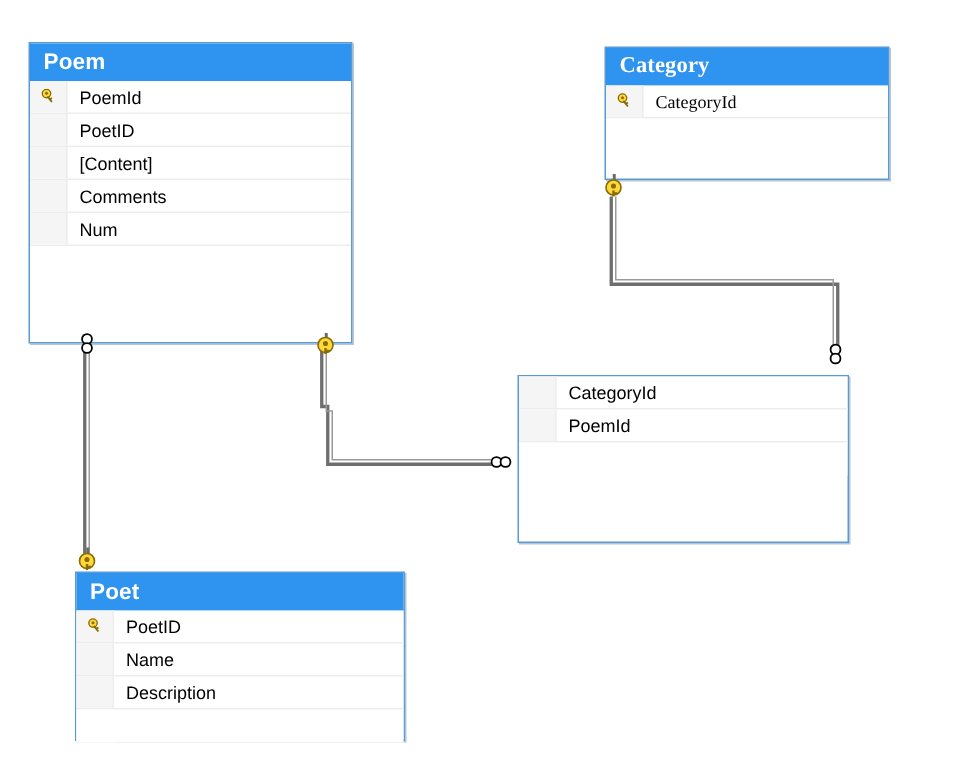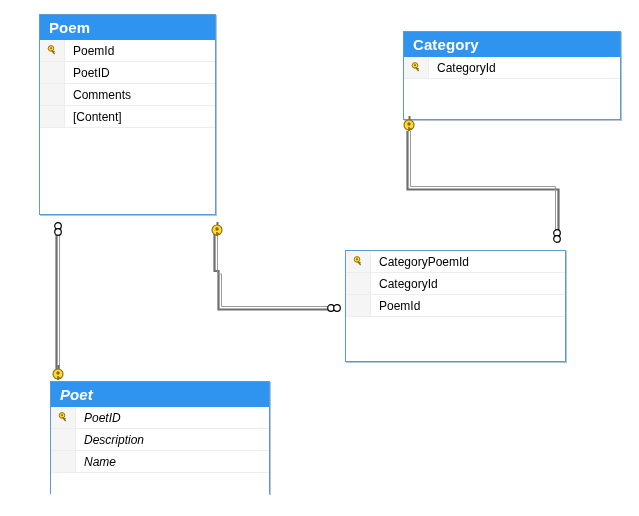--- a/index.html
+++ b/index.html
@@ -174,21 +174,21 @@
     </svg>
   </div>
 
   <div class="endpoint" style="left:549px; top:228px;">
     <svg width="16" height="18" viewBox="0 0 16 18">
       <circle cx="8" cy="5" r="3.3" fill="#ffffff" stroke="#000000" stroke-width="1.2"></circle>
       <circle cx="8" cy="11" r="3.3" fill="#ffffff" stroke="#000000" stroke-width="1.2"></circle>
     </svg>
   </div>
 
-  <div class="table-box" style="left:19px; top:14px; width:177px; height:201px;margin-left:20px;">
+  <div class="table-box" style="left:19px; top:28px; width:216px; height:201px;">
     <div class="table-header">
       <span class="title-text">Poem</span>
     </div>
     <div class="table-body">
 
       <div class="field-row">
         <div class="key-cell">
           <svg class="key-icon" viewBox="0 0 11 11">
             <circle cx="4" cy="3.4" r="2.8" fill="#ffd83b" stroke="#8a6d00" stroke-width="0.9"></circle>
             <circle cx="4" cy="3.2" r="1" fill="#8a6d00"></circle>
@@ -199,39 +199,43 @@
       </div>
 
       <div class="field-row">
         <div class="key-cell"></div>
         <span class="field-name">PoetID</span>
       </div>
 
 
       <div class="field-row">
         <div class="key-cell"></div>
+        <span class="field-name">[Content]</span>
+      </div>
+
+      <div class="field-row">
+        <div class="key-cell"></div>
         <span class="field-name">Comments</span>
       </div>
 
-      <div class="field-row">
-        <div class="key-cell"></div>
-        <span class="field-name">[Content]</span>
-      </div>
-
-
+
+      <div class="field-row">
+        <div class="key-cell"></div>
+        <span class="field-name">Num</span>
+      </div>
 
       <div class="field-row empty-row">
         <div class="key-cell"></div>
         <span class="field-name"></span>
       </div>
 
     </div>
   </div>
 
-  <div class="table-box" style="left:403px; top:31px; width:218px; height:89px;">
+  <div class="table-box" style="left:403px; top:31px; width:190px; height:89px;font-family:Liberation Serif, serif;">
     <div class="table-header">
       <span class="title-text">Category</span>
     </div>
     <div class="table-body">
 
 
       <div class="field-row">
         <div class="key-cell">
           <svg class="key-icon" viewBox="0 0 11 11">
             <circle cx="4" cy="3.4" r="2.8" fill="#ffd83b" stroke="#8a6d00" stroke-width="0.9"></circle>
@@ -246,76 +250,66 @@
         <div class="key-cell"></div>
         <span class="field-name"></span>
       </div>
 
     </div>
   </div>
 
   <div class="table-box" style="left:345px; top:250px; width:221px; height:112px;">
     <div class="table-body">
 
-      <div class="field-row">
-        <div class="key-cell">
-          <svg class="key-icon" viewBox="0 0 11 11">
-            <circle cx="4" cy="3.4" r="2.8" fill="#ffd83b" stroke="#8a6d00" stroke-width="0.9"></circle>
-            <circle cx="4" cy="3.2" r="1" fill="#8a6d00"></circle>
-            <path d="M4.6 5.3 L7.6 9 M6 7.2 L7.6 6.4" stroke="#8a6d00" stroke-width="1.3" fill="none"></path>
-          </svg>
-        </div>
-        <span class="field-name">CategoryPoemId</span>
-      </div>
 
       <div class="field-row">
         <div class="key-cell"></div>
         <span class="field-name">CategoryId</span>
       </div>
 
       <div class="field-row">
         <div class="key-cell"></div>
         <span class="field-name">PoemId</span>
       </div>
 
       <div class="field-row empty-row">
         <div class="key-cell"></div>
         <span class="field-name"></span>
       </div>
 
     </div>
   </div>
 
-  <div class="table-box" style="left:50px; top:381px; width:220px; height:113px;font-style:italic;">
+  <div class="table-box" style="left:50px; top:381px; width:220px; height:113px;">
     <div class="table-header">
       <span class="title-text">Poet</span>
     </div>
     <div class="table-body">
 
       <div class="field-row">
         <div class="key-cell">
           <svg class="key-icon" viewBox="0 0 11 11">
             <circle cx="4" cy="3.4" r="2.8" fill="#ffd83b" stroke="#8a6d00" stroke-width="0.9"></circle>
             <circle cx="4" cy="3.2" r="1" fill="#8a6d00"></circle>
             <path d="M4.6 5.3 L7.6 9 M6 7.2 L7.6 6.4" stroke="#8a6d00" stroke-width="1.3" fill="none"></path>
           </svg>
         </div>
         <span class="field-name">PoetID</span>
       </div>
 
       <div class="field-row">
         <div class="key-cell"></div>
+        <span class="field-name">Name</span>
+      </div>
+
+      <div class="field-row">
+        <div class="key-cell"></div>
         <span class="field-name">Description</span>
       </div>
 
-      <div class="field-row">
-        <div class="key-cell"></div>
-        <span class="field-name">Name</span>
-      </div>
-
       <div class="field-row empty-row">
         <div class="key-cell"></div>
         <span class="field-name"></span>
       </div>
 
     </div>
   </div>
 
 </div>
 

